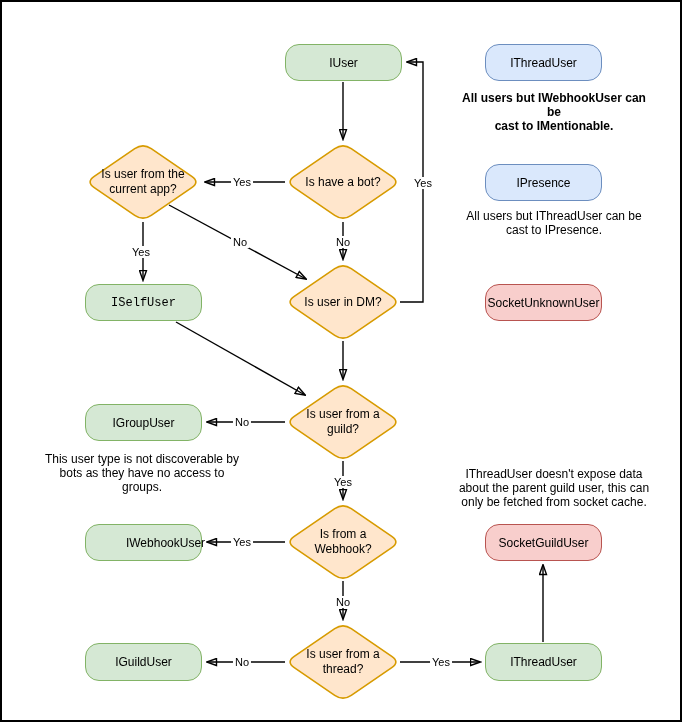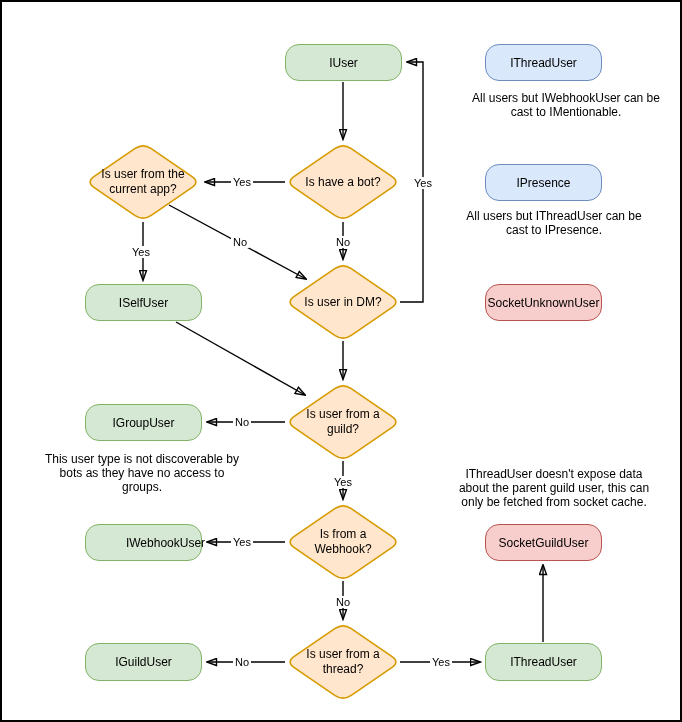--- a/index.html
+++ b/index.html
@@ -100,21 +100,21 @@
 
   <div class="node rect green" style="left:283px; top:42px;">
     <span>IUser</span>
   </div>
   <div class="node rect blue" style="left:483px; top:42px;">
     <span>IThreadUser</span>
   </div>
   <div class="node rect blue" style="left:483px; top:162px;">
     <span>IPresence</span>
   </div>
-  <div class="node rect green" style="left:83px; top:282px;">
+  <div class="node rect green" style="left:83px; top:282px;font-family:Liberation Mono, monospace;">
     <span>ISelfUser</span>
   </div>
   <div class="node rect red" style="left:483px; top:282px;">
     <span>SocketUnknownUser</span>
   </div>
   <div class="node rect green" style="left:83px; top:402px;">
     <span>IGroupUser</span>
   </div>
   <div class="node rect green" style="left:83px; top:522px;padding-left:44px;">
     <span>IWebhookUser</span>
@@ -175,21 +175,21 @@
   <div class="elabel" style="left:139px; top:250px;">Yes</div>
   <div class="elabel" style="left:238px; top:240px;">No</div>
   <div class="elabel" style="left:421px; top:181px;">Yes</div>
   <div class="elabel" style="left:240px; top:420px;">No</div>
   <div class="elabel" style="left:341px; top:480px;">Yes</div>
   <div class="elabel" style="left:240px; top:540px;">Yes</div>
   <div class="elabel" style="left:341px; top:600px;">No</div>
   <div class="elabel" style="left:240px; top:660px;">No</div>
   <div class="elabel" style="left:439px; top:660px;">Yes</div>
 
-  <div class="note" style="left:464px; top:89px; width:200px;">All users but IWebhookUser can be
+  <div class="note" style="left:452px; top:89px; width:200px;font-weight:bold;">All users but IWebhookUser can be
 cast to IMentionable.</div>
   <div class="note" style="left:452px; top:207px; width:200px;">All users but IThreadUser can be
 cast to IPresence.</div>
   <div class="note" style="left:30px; top:450px; width:220px;">This user type is not discoverable by
 bots as they have no access to
 groups.</div>
   <div class="note" style="left:447px; top:465px; width:210px;">IThreadUser doesn't expose data
 about the parent guild user, this can
 only be fetched from socket cache.</div>
 

